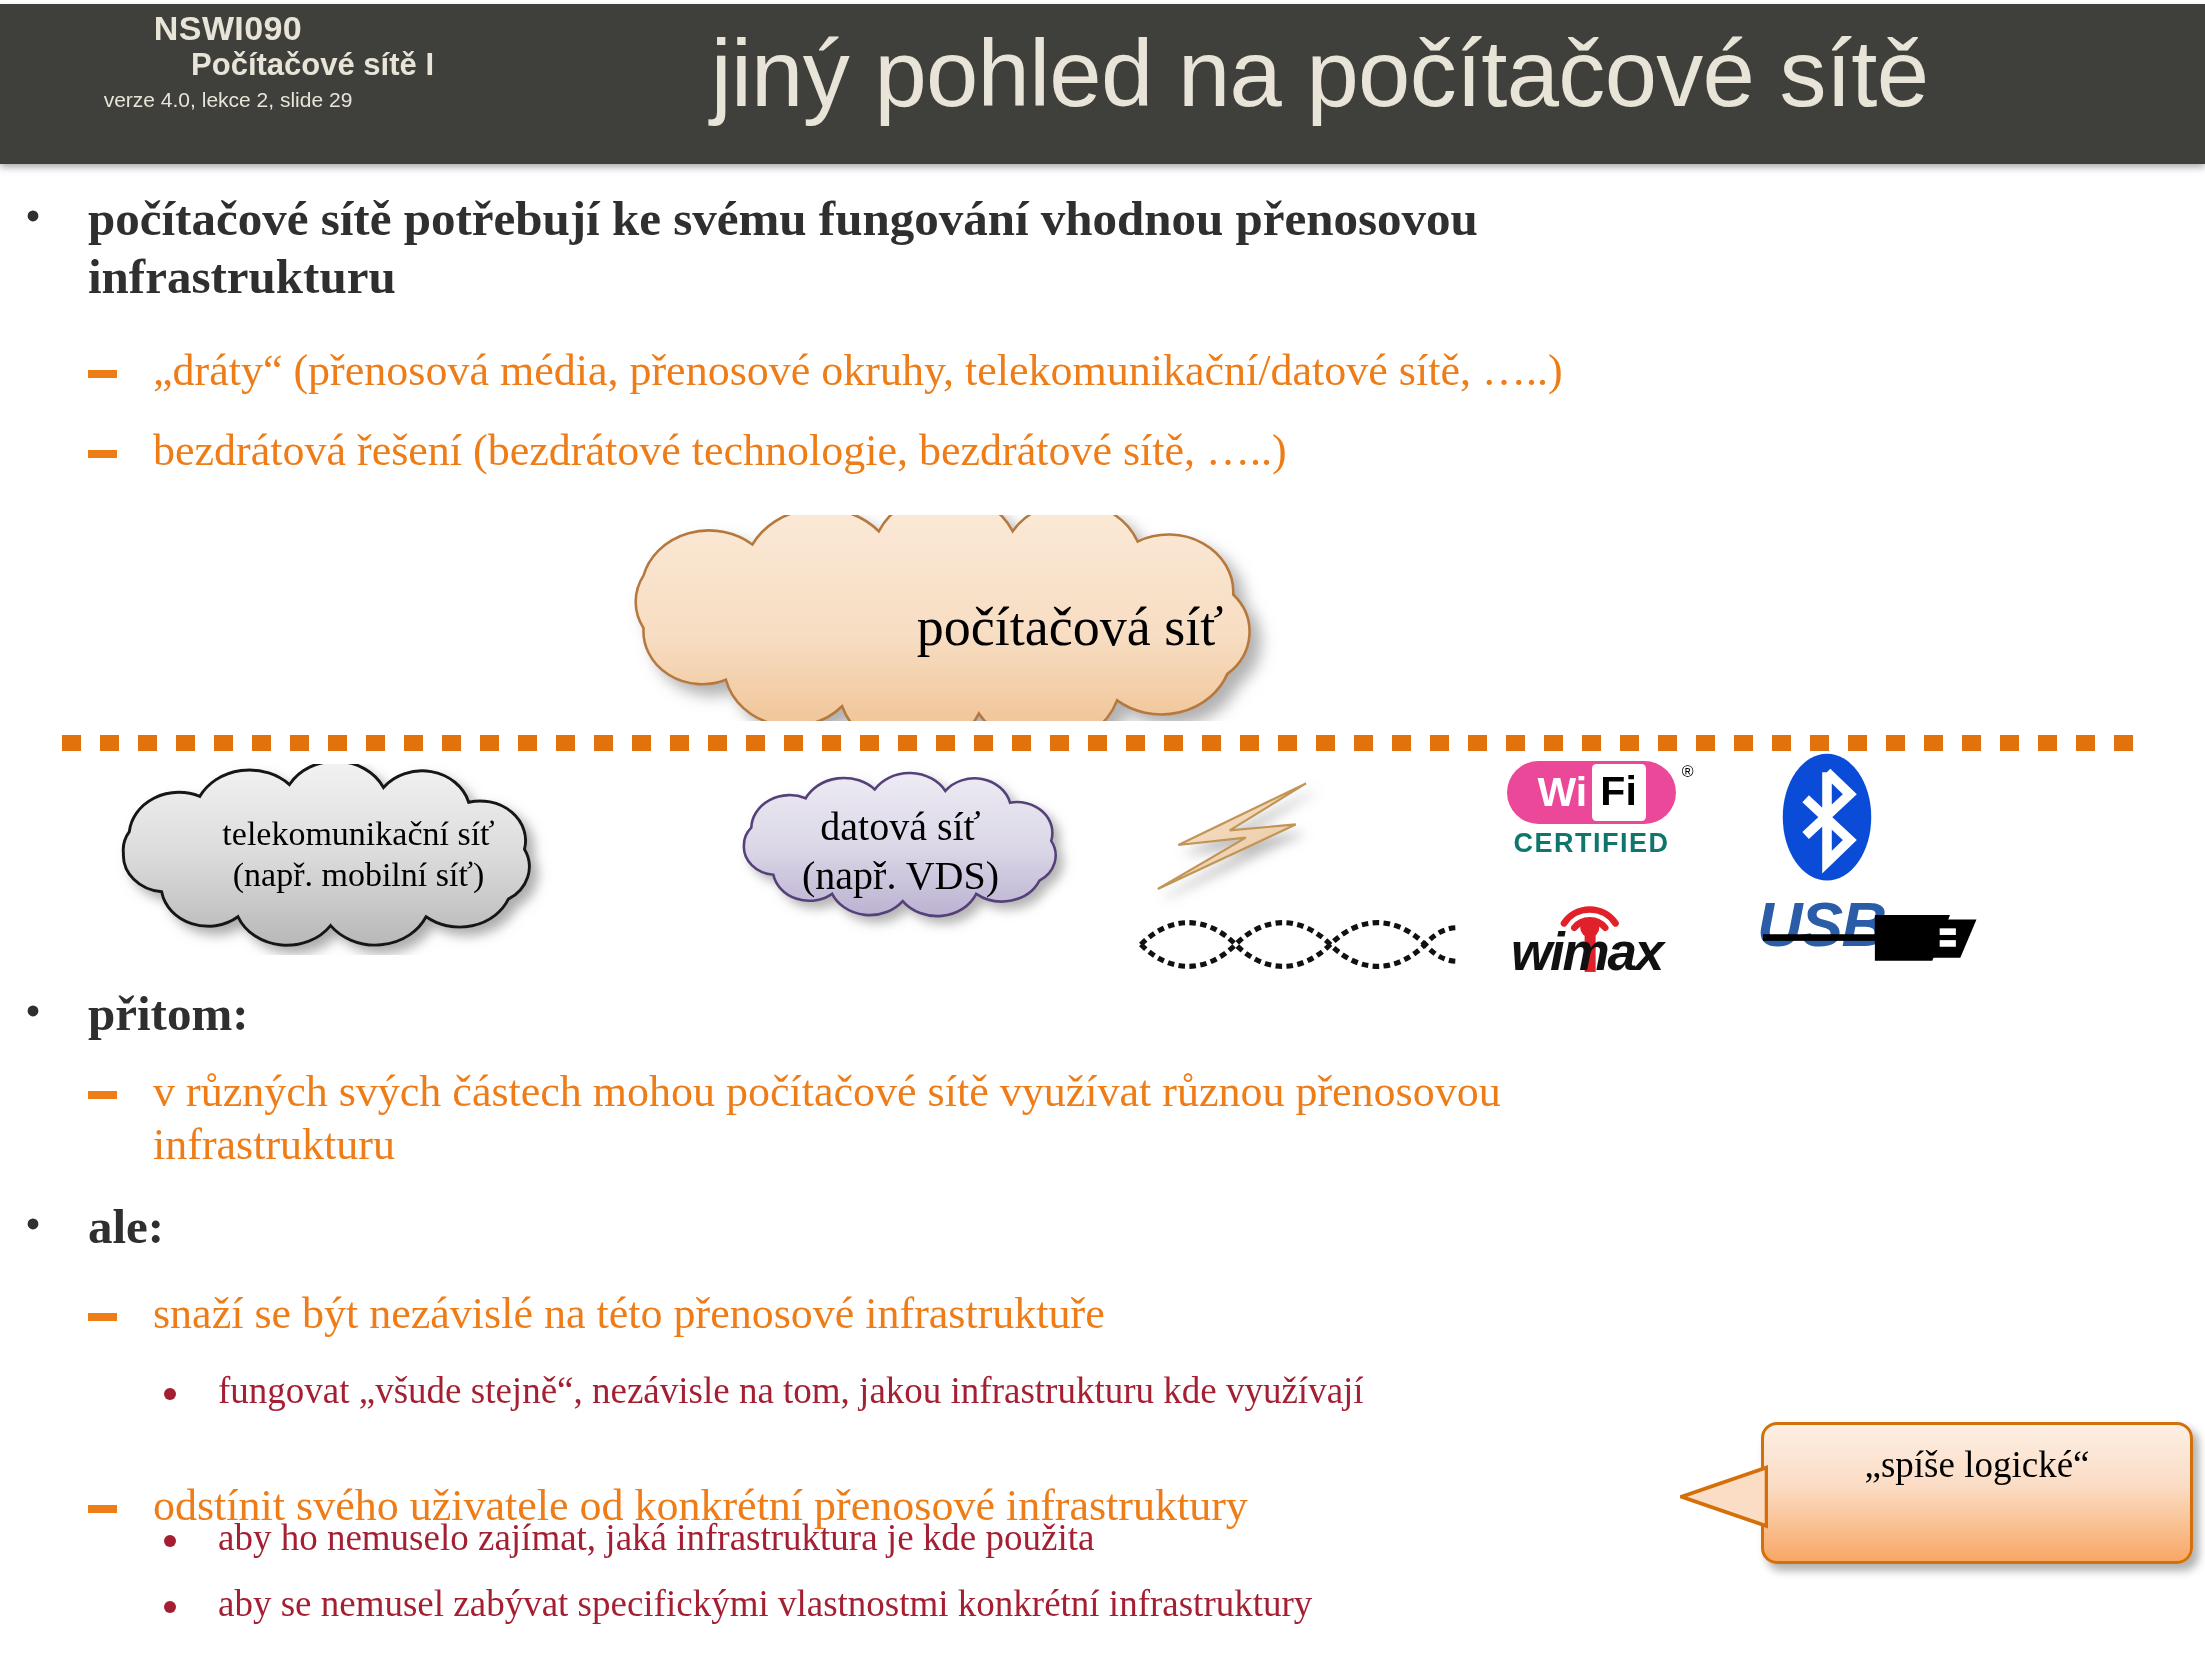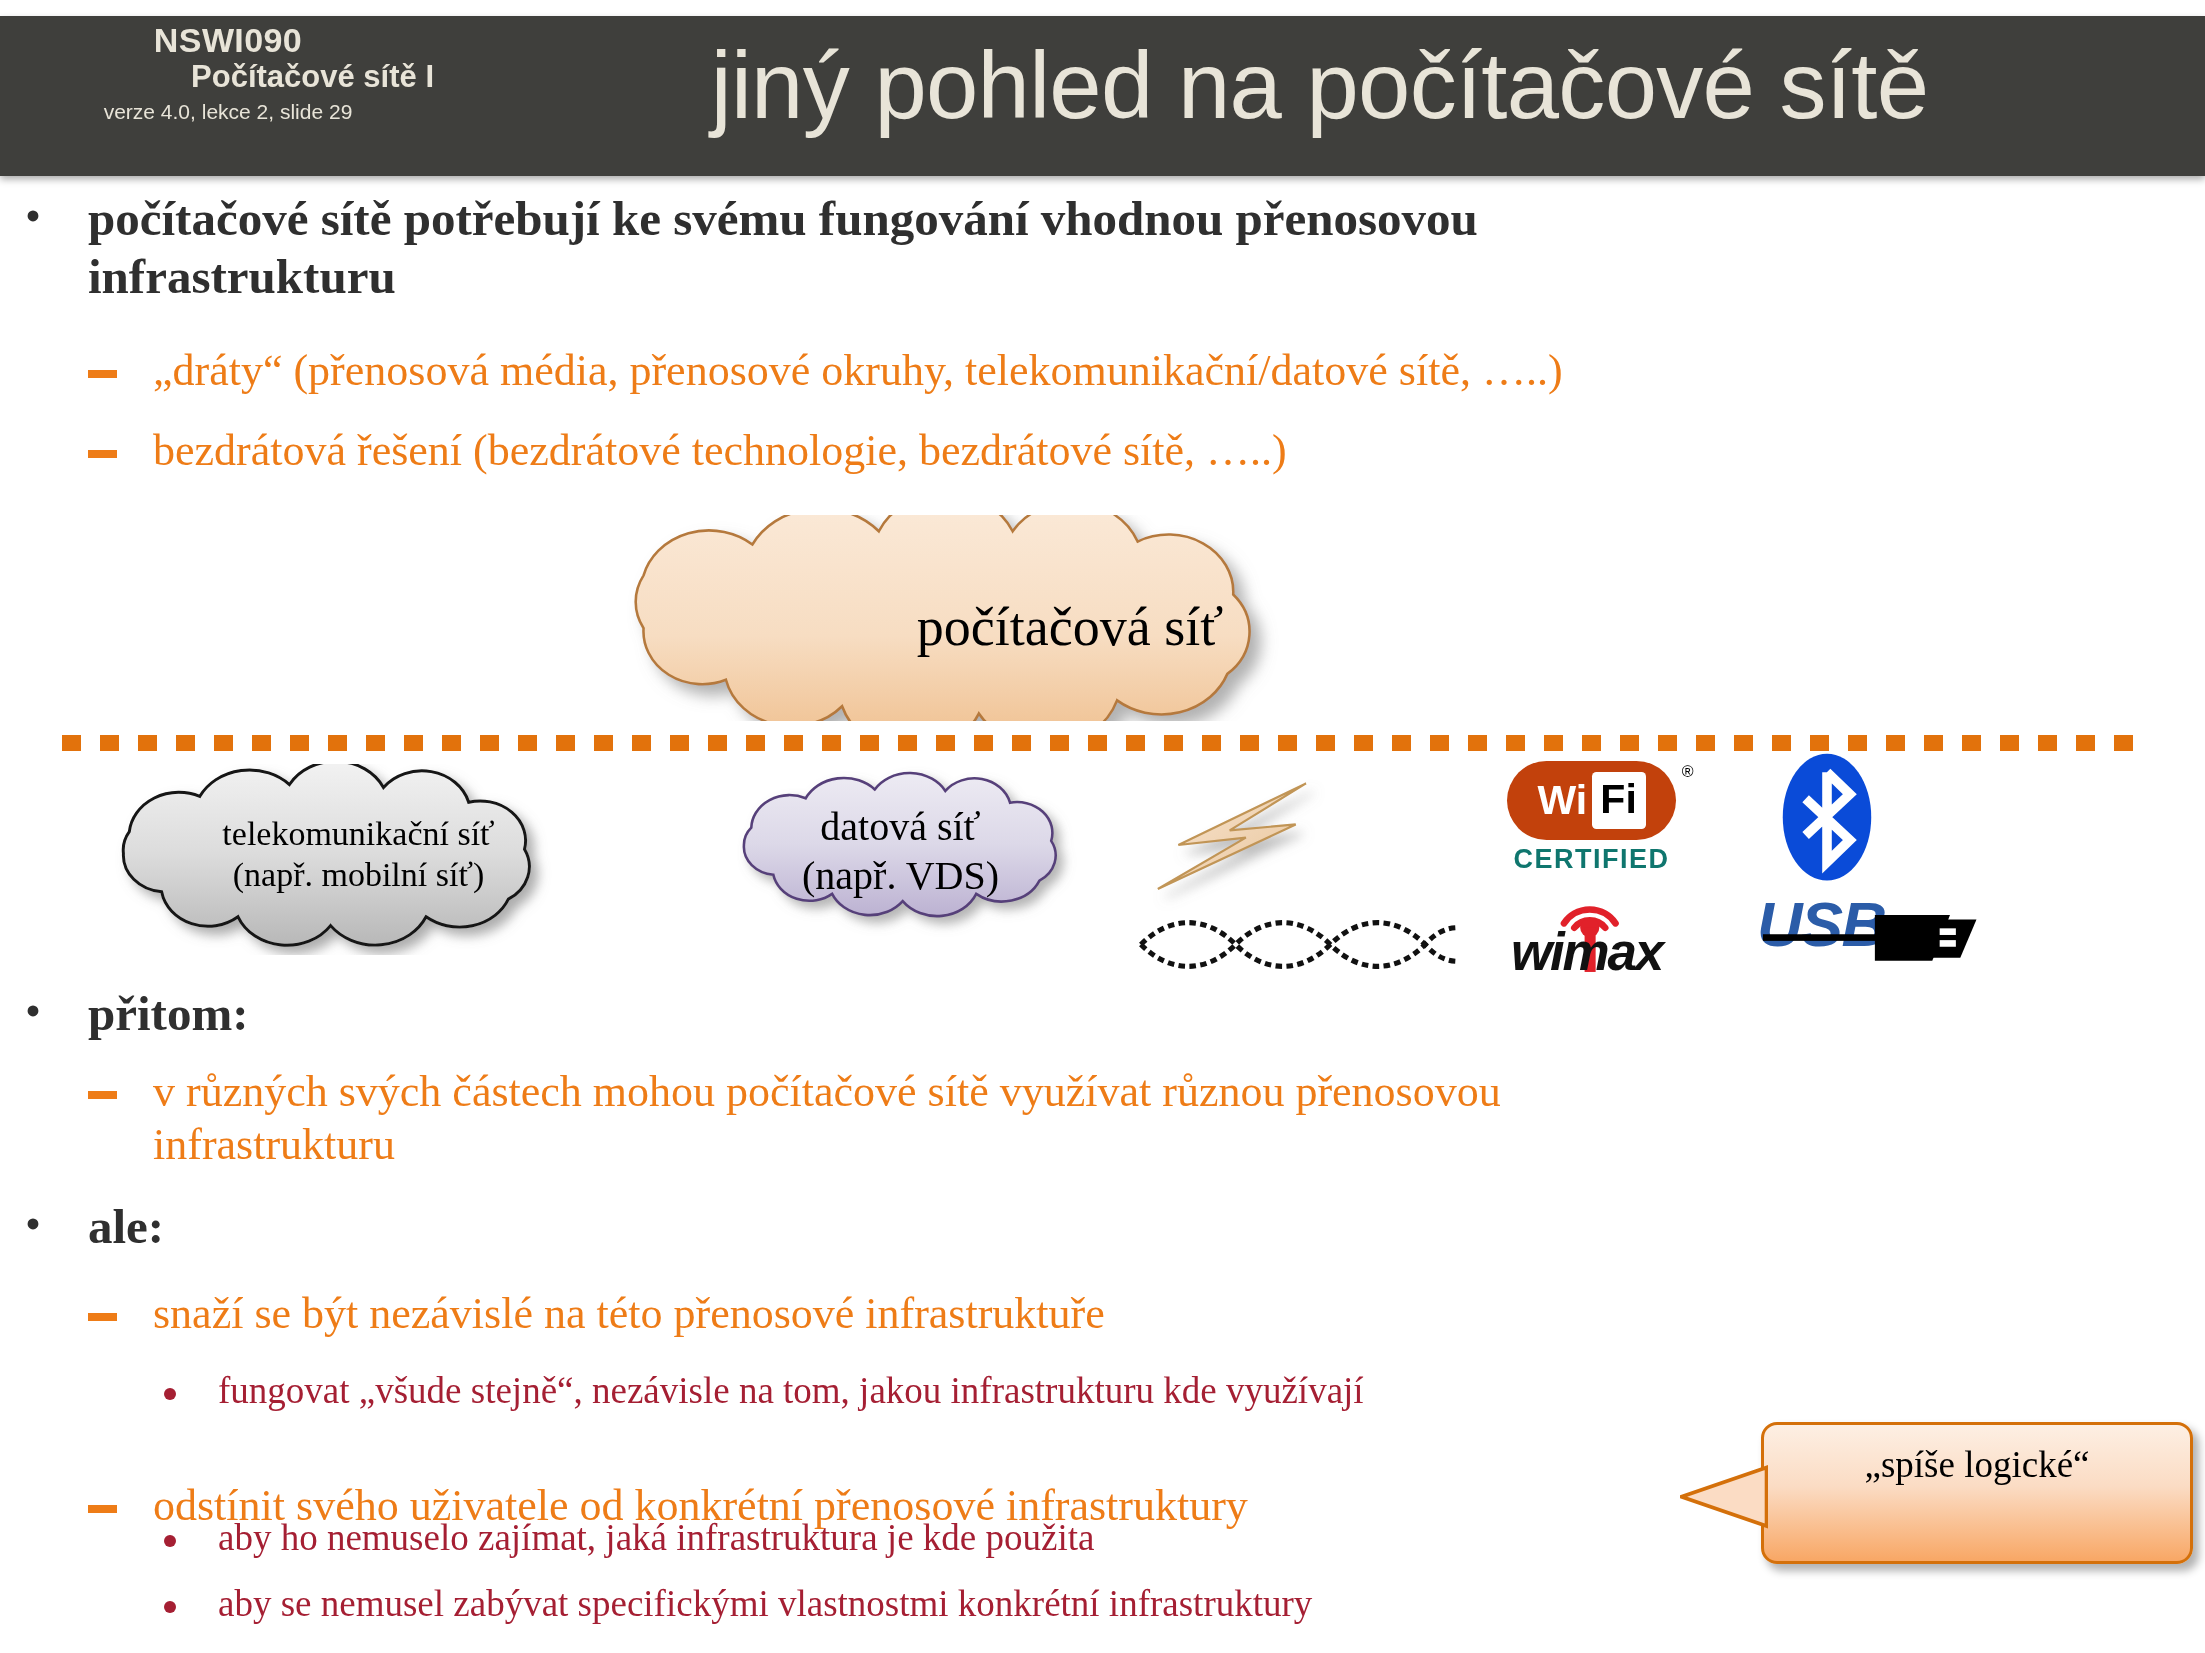--- a/index.html
+++ b/index.html
@@ -9,21 +9,21 @@
   body {
     width: 2205px; height: 1654px;
     position: relative;
     overflow: hidden;
     font-family: "Liberation Serif", serif;
   }
 
   
   #header-bar {
     position: absolute;
-    left: 0; top: 16px;
+    left: 0; top: 4px;
     width: 2205px; height: 160px;
     background: #3f3f3c;
     box-shadow: 0 4.4px 7.4px rgba(0,0,0,0.35);
     z-index: 5;
     text-decoration: underline;
   }
   #header-left {
     position: absolute;
     left: 22px; top: 5.9px;
     width: 412px;
@@ -122,22 +122,22 @@
 
   
   .logo-box { position: absolute; }
 
   #wifi-logo {
     position: absolute;
     left: 1507px; top: 761px;
     width: 169px;
   }
   #wifi-pill {
-    width: 169px; height: 79px;
-    background: #c2410c;
+    width: 169px; height: 63px;
+    background: #ec4899;
     border-radius: 40px / 40px;
     position: relative;
     display: flex; align-items: center; justify-content: center;
   }
   #wifi-pill .wf-left {
     color: #fff; font-family: "Liberation Sans", sans-serif;
     font-weight: bold; font-size: 41px; line-height: 1;
     margin-right: 4.4px;
   }
   #wifi-pill .wf-right {

